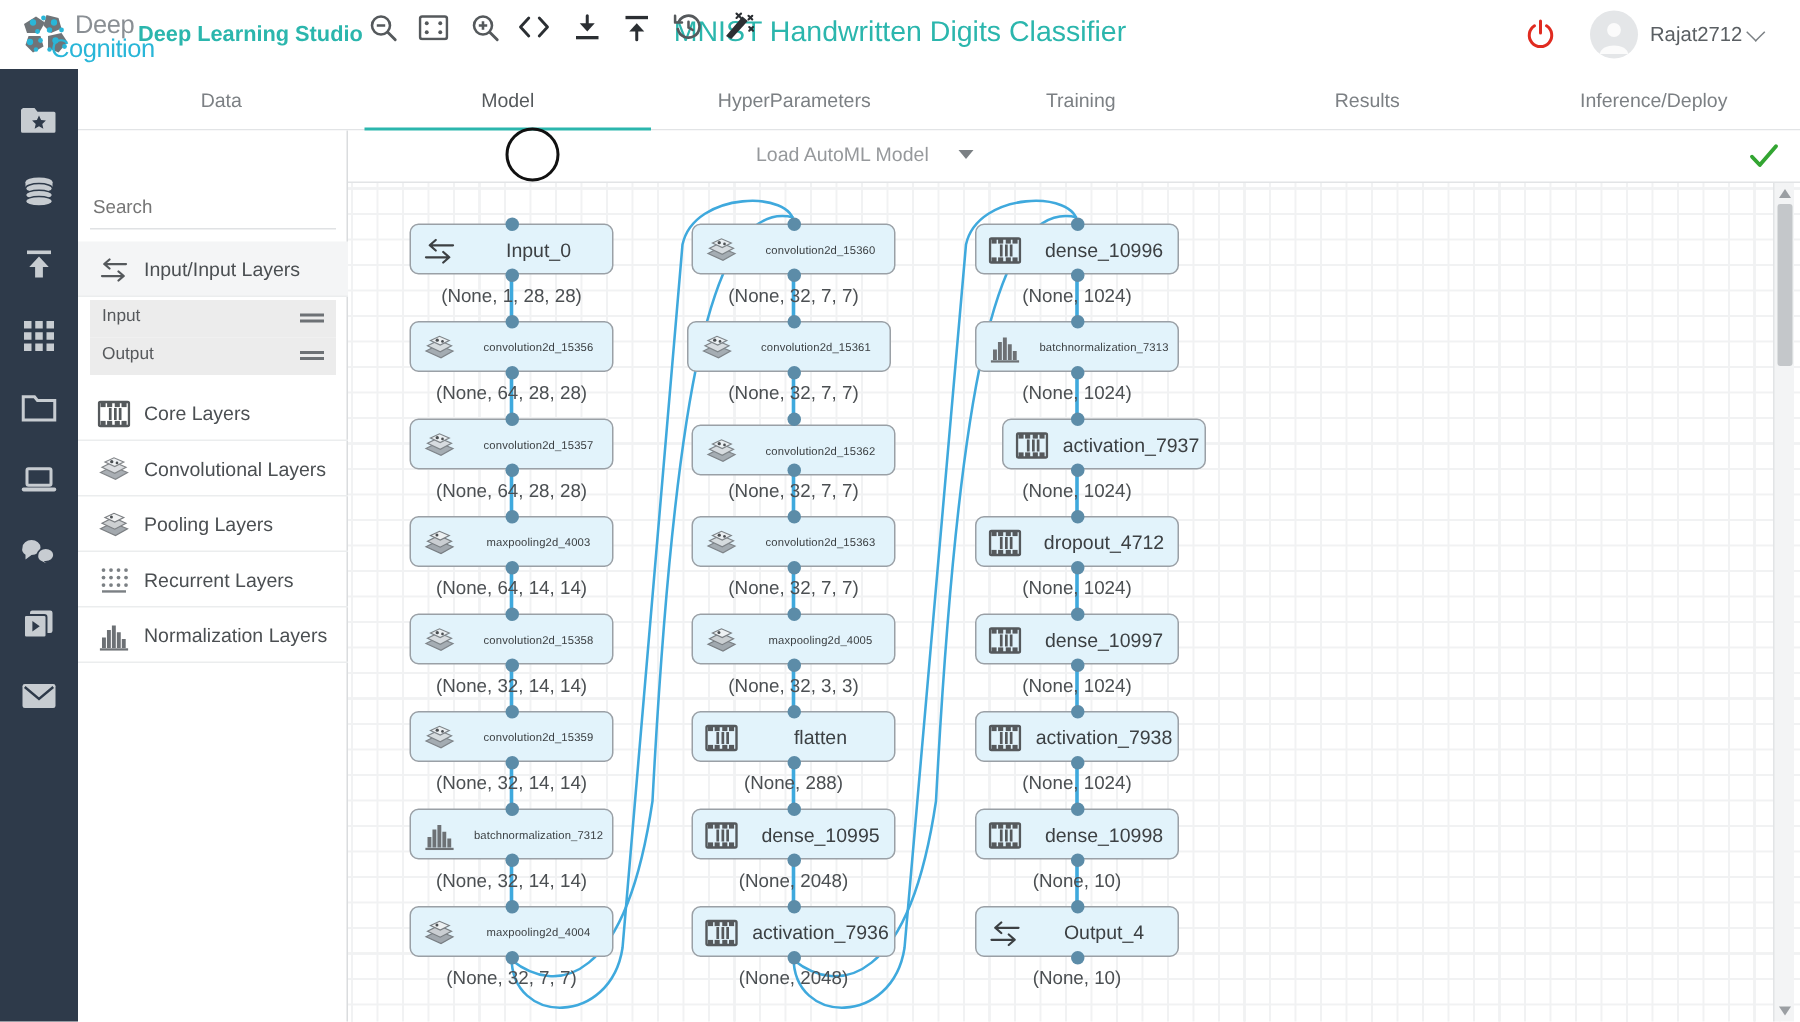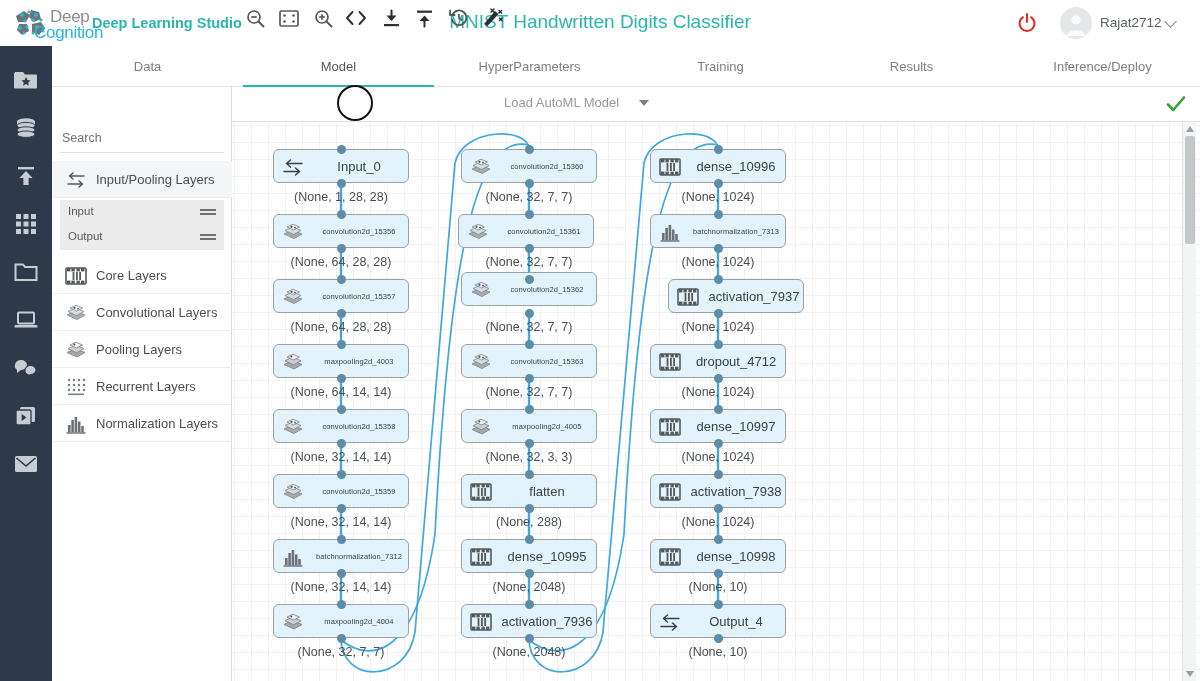--- a/index.html
+++ b/index.html
@@ -333,21 +333,21 @@
   <div class="search-box">
     <input type="text" placeholder="Search" style="">
   </div>
 <div class="cat-row" style="top: 74px; background: rgb(244, 245, 246);">
       <span class="cat-ico">
         <svg width="20" height="16" viewBox="0 0 20 16">
           <path d="M18 4 H4 M7 1 L3.5 4 L7 7" fill="none" stroke="#55595c" stroke-width="1.5" stroke-linecap="round" stroke-linejoin="round"></path>
           <path d="M2 12 H16 M13 9 L16.5 12 L13 15" fill="none" stroke="#55595c" stroke-width="1.5" stroke-linecap="round" stroke-linejoin="round"></path>
         </svg>
       </span>
-      <span class="cat-label">Input/Pooling Layers</span>
+      <span class="cat-label">Input/Input Layers</span>
     </div>
     <div class="sub-row" style="top: 113px;">
       <span class="sub-label">Input</span>
       <span class="drag-handle"></span>
     </div>
     <div class="sub-row" style="top: 138px;">
       <span class="sub-label">Output</span>
       <span class="drag-handle"></span>
     </div>
     <div class="cat-row" style="top: 170px;">
@@ -699,21 +699,21 @@
             </g>
             <circle cx="9.5" cy="4.8" r="1.1" fill="#4b4f52"></circle>
             <circle cx="13" cy="5.6" r="0.9" fill="#4b4f52"></circle>
           </svg>
         </span>
         <span class="node-label small">convolution2d_15361</span>
       </div>
       <div class="port" style="left: 292.5px; top: 87.5px;"></div>
       <div class="port" style="left: 292.5px; top: 121.5px;"></div>
       <div class="shape-label" style="left: 217px; top: 133px;">(None, 32, 7, 7)</div>
-      <div class="node" style="left: 229px; top: 150px;">
+      <div class="node" style="left: 229px; top: 161px;">
         <span class="node-ico">
           <svg width="22" height="20" viewBox="0 0 22 20">
             <g opacity="0.85">
               <path d="M2 12 L10 8 L20 12 L12 16.5 Z" fill="#9aa0a6" stroke="#6d7175" stroke-width="0.8"></path>
               <path d="M3 8.5 L10.5 4.8 L19 8.5 L11.5 12.5 Z" fill="#d5d8db" stroke="#6d7175" stroke-width="0.8"></path>
               <path d="M5 5 L11 2.2 L17.5 5 L11.5 8 Z" fill="#eceef0" stroke="#6d7175" stroke-width="0.8"></path>
             </g>
             <circle cx="9.5" cy="4.8" r="1.1" fill="#4b4f52"></circle>
             <circle cx="13" cy="5.6" r="0.9" fill="#4b4f52"></circle>
           </svg>

